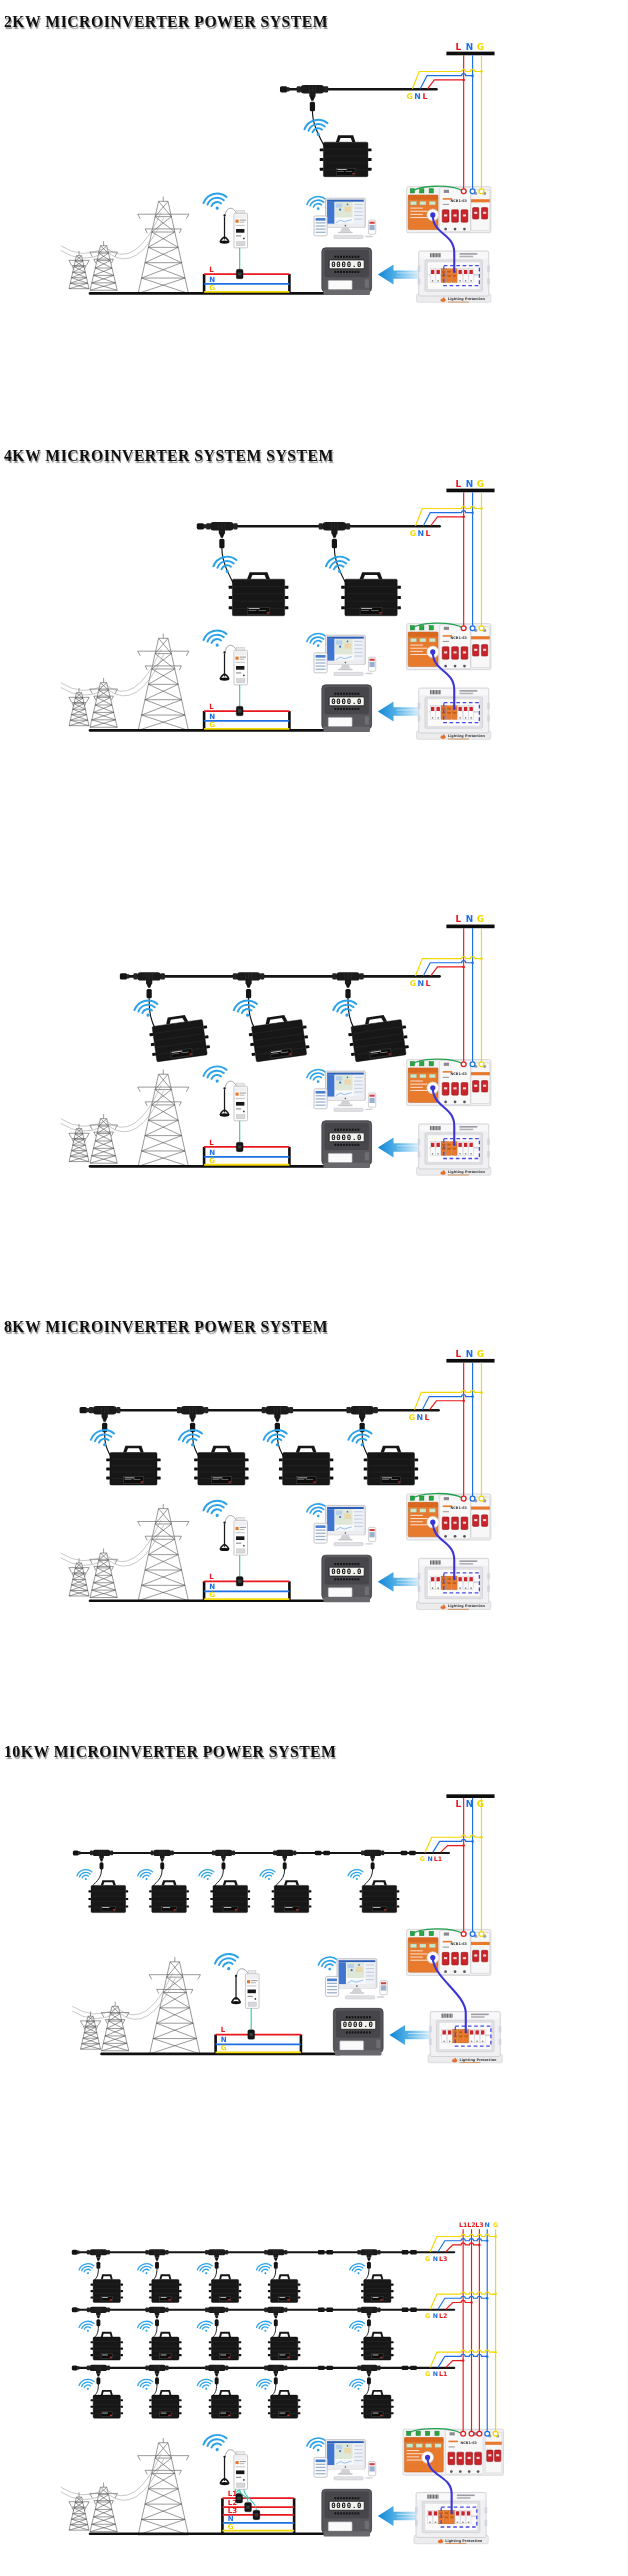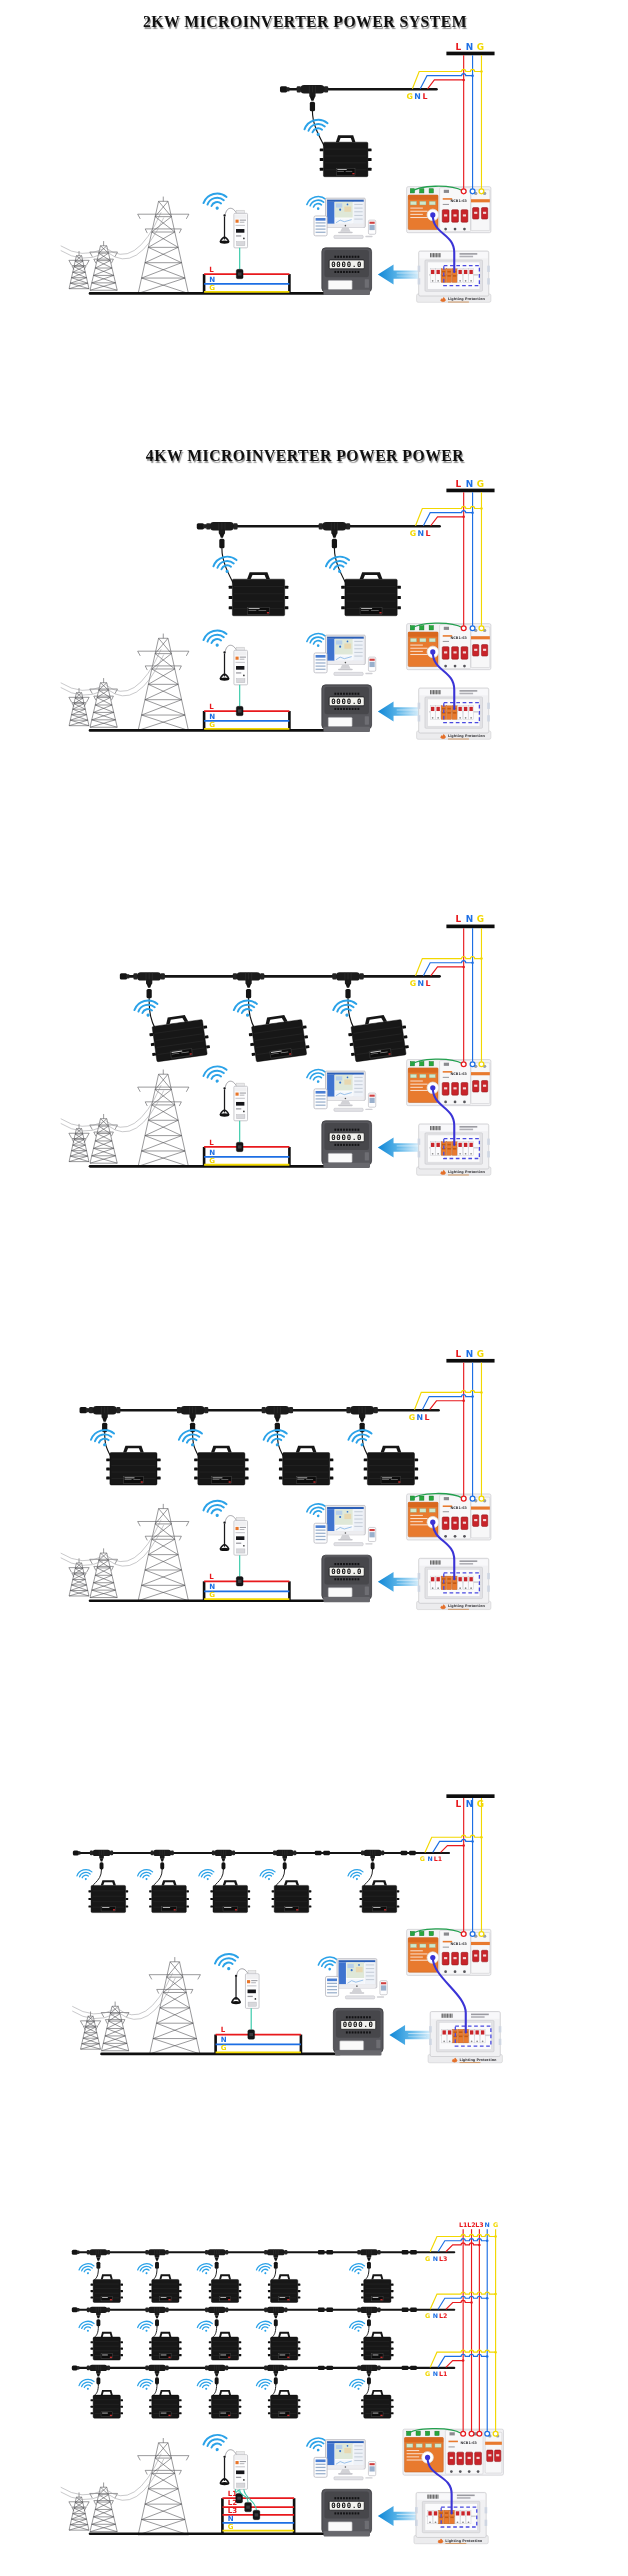--- a/index.html
+++ b/index.html
@@ -1,30 +1,32 @@
 <!DOCTYPE html>
 <html style="font-size:8.4px"><head>
 <meta charset="utf-8">
 <style>
   html,body{margin:0;padding:0;background:#fff;}
   .canvas{position:relative;width:628px;height:2576px;background:#fff;overflow:hidden;
           font-family:"Liberation Sans",sans-serif;}
-  .st{position:absolute;left:16px;width:578px;text-align:center;
+  .st{position:absolute;left:4px;width:578px;text-align:left;
       font-family:"Liberation Serif","DejaVu Serif",serif;font-weight:bold;
       font-size:15.7px;letter-spacing:0.5px;color:#101010;
       text-shadow:1px 1.6px 1px rgba(0,0,0,0.45);white-space:nowrap;}
   .t0{top:12.6px}.t1{top:447px}.t2{top:879px}.t3{top:1318px}.t4{top:1743px}.t5{top:2178px}
   svg text{user-select:none;}
 </style>
 </head>
 <body>
 
 <div class="canvas">
   <div class="st t0">2KW MICROINVERTER POWER SYSTEM</div>
-  <div class="st t1">4KW MICROINVERTER POWER POWER</div>
+  <div class="st t1">4KW MICROINVERTER SYSTEM SYSTEM</div>
+  <div class="st t3">8KW MICROINVERTER POWER SYSTEM</div>
+  <div class="st t4">10KW MICROINVERTER POWER SYSTEM</div>
   <svg id="diagram" width="628" height="2576" viewBox="0 0 1200 4919" style="position:absolute;left:0;top:0;">
       <defs>
         <linearGradient id="agrad" x1="0" y1="0" x2="1" y2="0">
           <stop offset="0" stop-color="#0f86d6"></stop>
           <stop offset="0.45" stop-color="#5ab4e8"></stop>
           <stop offset="1" stop-color="#e9f6fe"></stop>
         </linearGradient>
       </defs>
       <g>
         <g>

